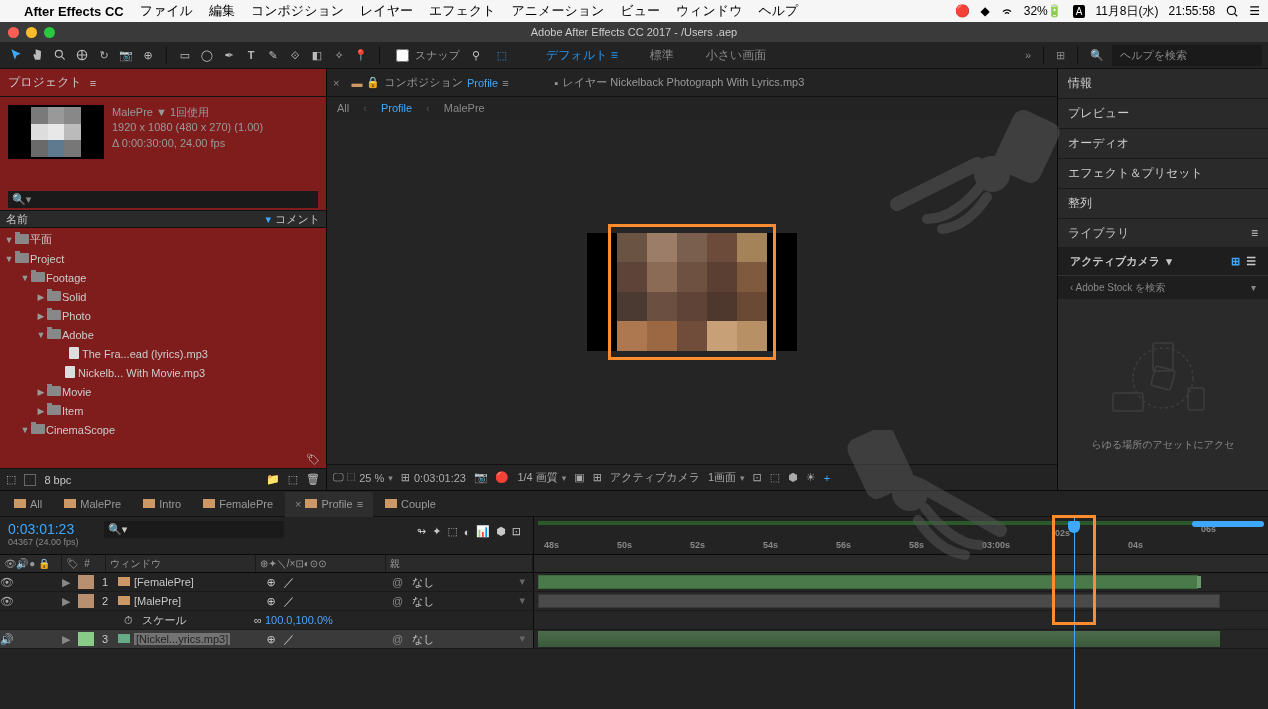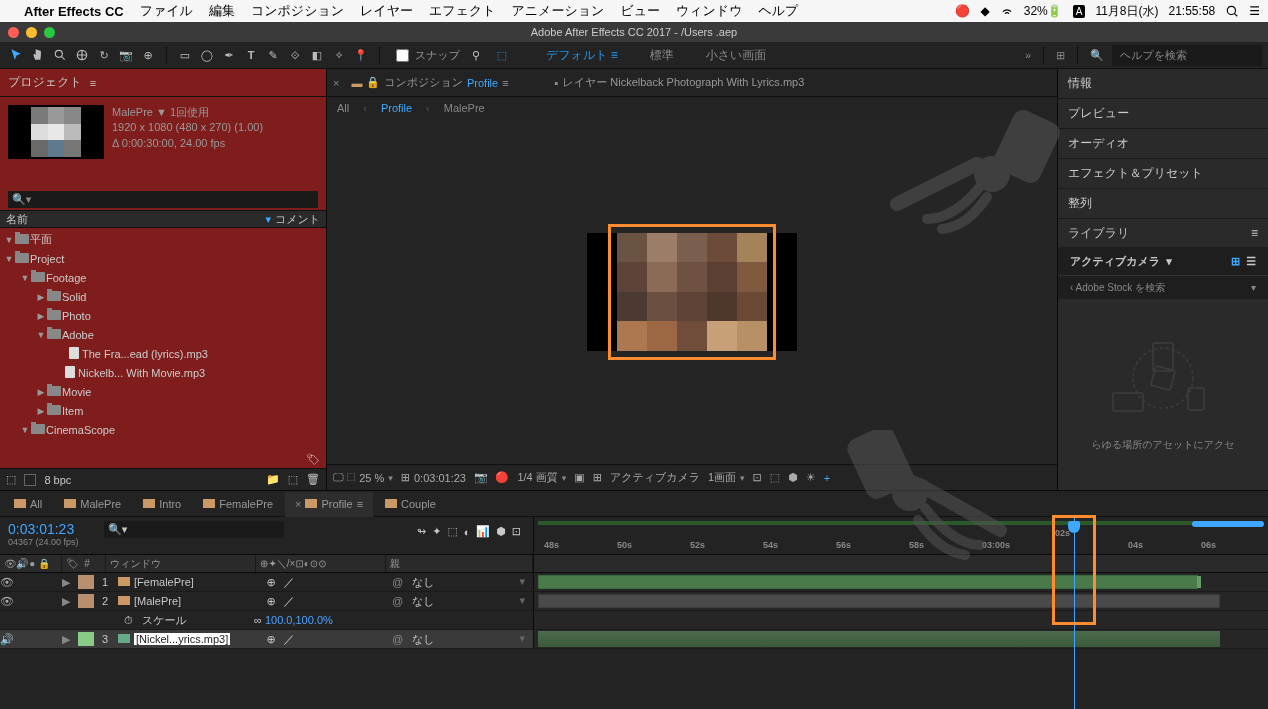--- a/index.html
+++ b/index.html
@@ -533,21 +533,21 @@
       <div class="tl-ruler" id="tl-ruler">
           <span class="tick" style="left: 10px; bottom: 4px;">48s</span>
           <span class="tick" style="left: 83px; bottom: 4px;">50s</span>
           <span class="tick" style="left: 156px; bottom: 4px;">52s</span>
           <span class="tick" style="left: 229px; bottom: 4px;">54s</span>
           <span class="tick" style="left: 302px; bottom: 4px;">56s</span>
           <span class="tick" style="left: 375px; bottom: 4px;">58s</span>
           <span class="tick" style="left: 448px; bottom: 4px;">03:00s</span>
           <span class="tick" style="left: 521px; bottom: 16px;">02s</span>
           <span class="tick" style="left: 594px; bottom: 4px;">04s</span>
-          <span class="tick" style="left: 667px; bottom: 4px; text-align: right;">06s</span>
+          <span class="tick" style="left: 667px; bottom: 20px; text-align: right;">06s</span>
         </div>
       <div class="playhead"></div>
       <div class="hl-box"></div>
       <div style="position:absolute;top:4px;left:4px;right:48px;height:4px;background:#2a5a2a"></div>
       <div style="position:absolute;top:4px;right:4px;width:72px;height:6px;background:#3ea8ff;border-radius:3px"></div>
     </div>
   </div>
 
   <div class="tl-col-header">
     <div class="tl-ch-left">
@@ -603,21 +603,21 @@
         <div class="tl-layer-left"><span style="width:124px"></span><span style="width:14px">⏱</span><span style="width:116px;padding-left:4px">スケール</span><span>∞</span>&nbsp;<span class="link-blue">100.0,100.0%</span></div>
         <div class="tl-layer-right"></div>
       </div>
       <div class="tl-layer-row sel-row">
         <div class="tl-layer-left">
           <span class="eye">🔊</span>
           <span style="width:48px"></span>
           <span style="width:12px;color:#888">▶</span>
           <span style="width:16px;height:14px;background:#8c8;margin:0 4px"></span>
           <span style="width:14px;text-align:center">3</span>
-          <span style="width:150px;padding-left:6px"><span class="layer-ic audio"></span><span style="background:#ffffff;color:#222;padding:0 2px">[Nickel...yrics.mp3]</span></span>
+          <span style="width:150px;padding-left:6px"><span class="layer-ic audio"></span><span style="background:#737373;color:#222;padding:0 2px">[Nickel...yrics.mp3]</span></span>
           <span style="width:18px;text-align:center">⊕</span>
           <span style="width:18px;text-align:center">／</span>
           <span style="width:94px"></span>
           <span style="width:16px;color:#888">@</span>
           <span style="flex:1;padding-left:4px">なし <span style="float:right;padding-right:8px;color:#666">▾</span></span>
         </div>
         <div class="tl-layer-right">
           <div class="layer-bar bar-audio"></div>
         </div>
       </div>

